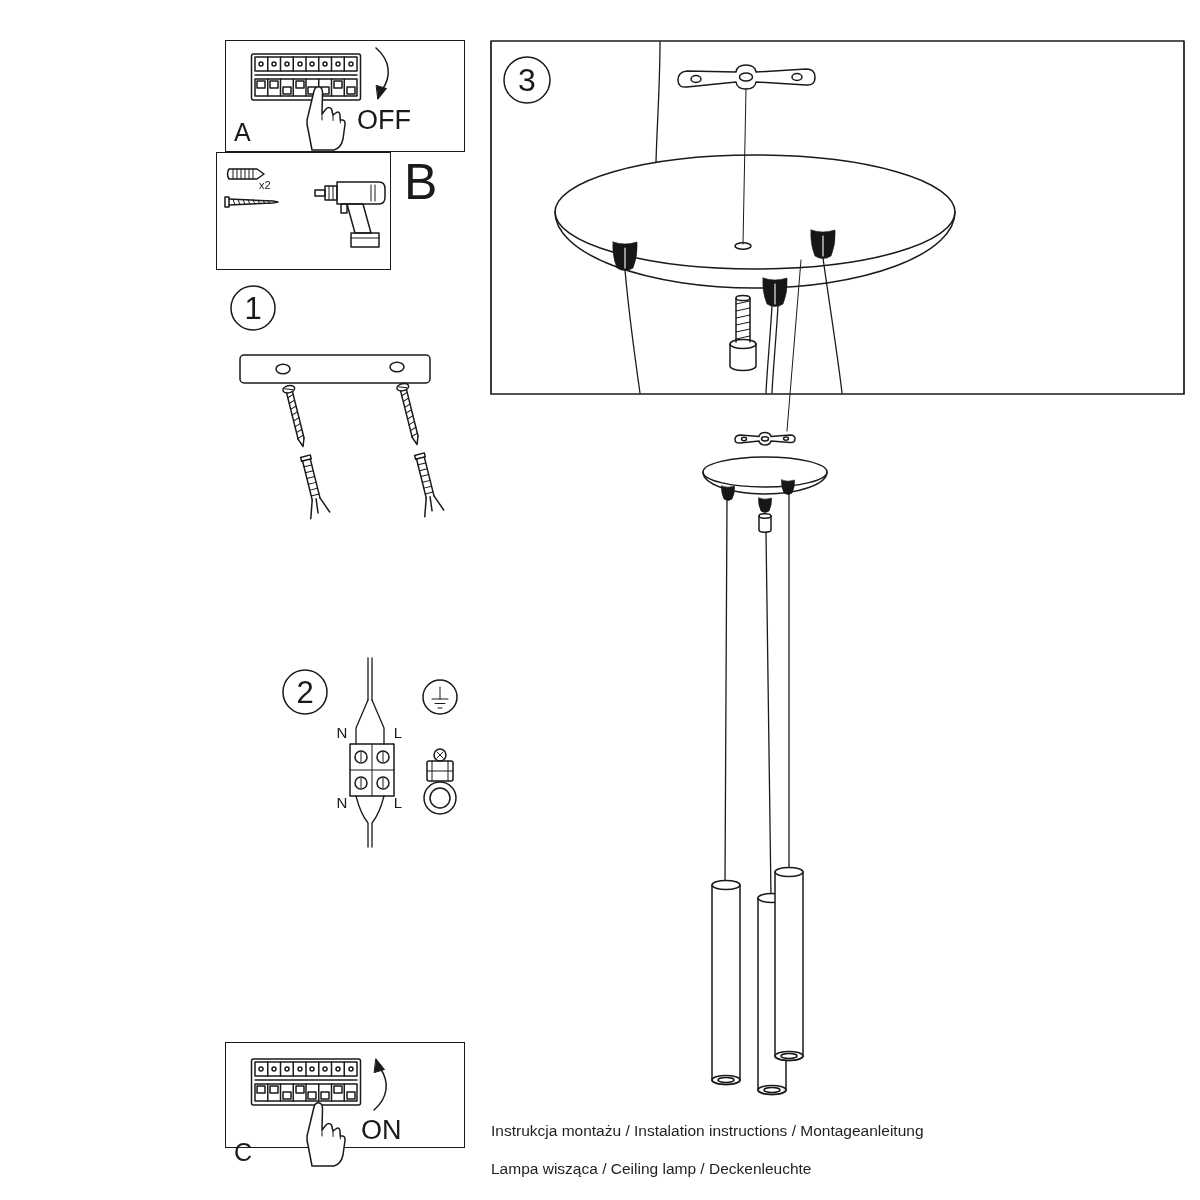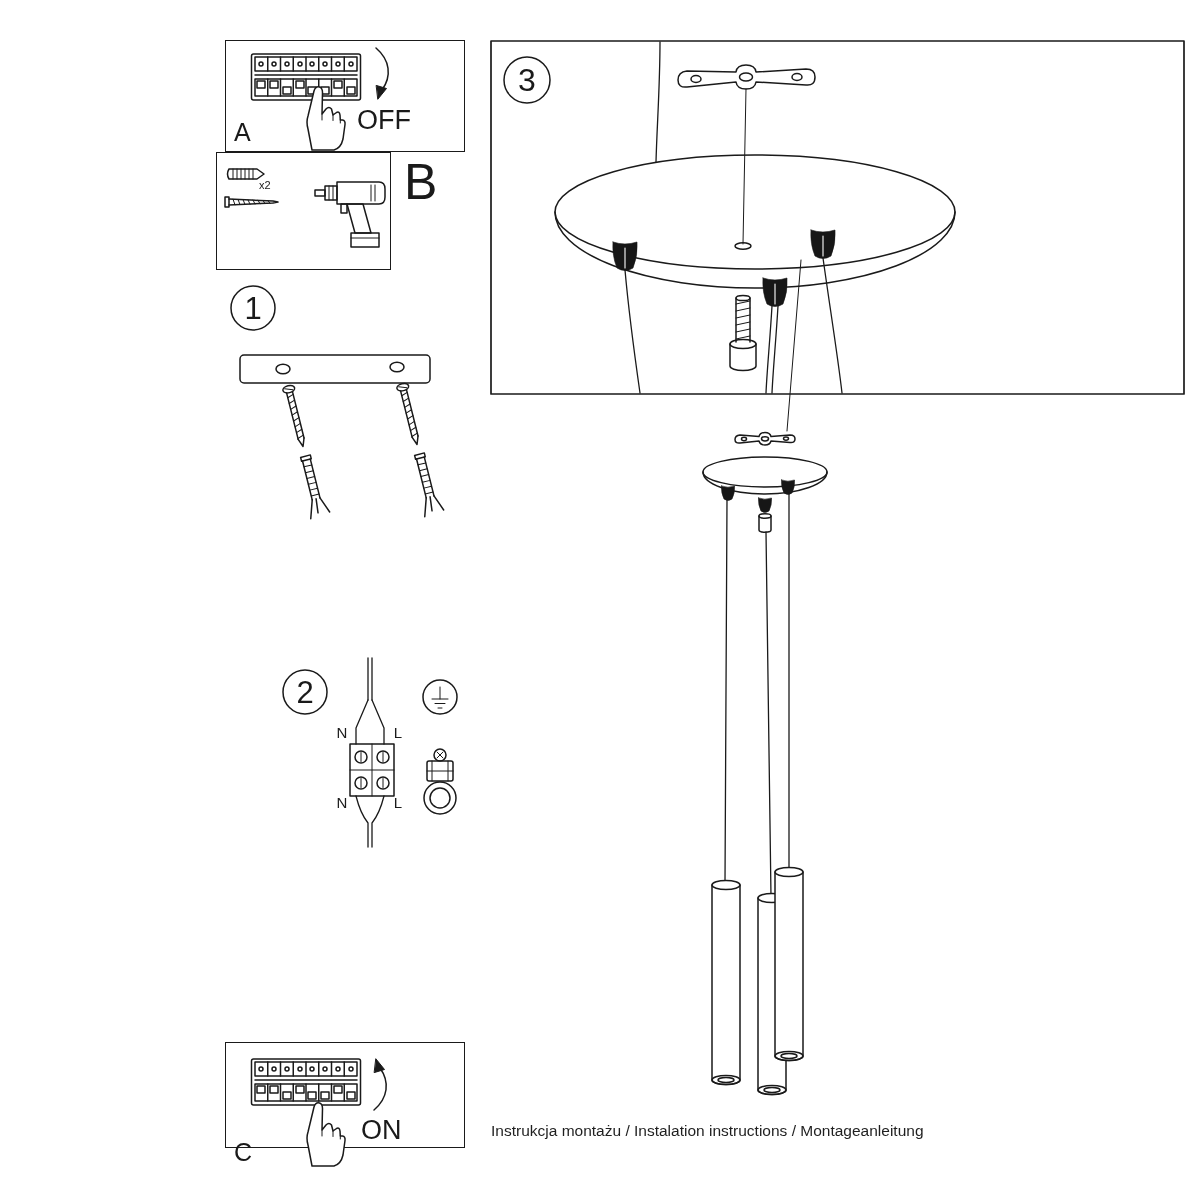--- a/index.html
+++ b/index.html
@@ -285,15 +285,16 @@
       <use href="#sym-breaker" x="24" y="8"></use>
       <use href="#sym-hand" x="66" y="52"></use>
       <use href="#sym-arrow-up" x="139" y="10"></use>
       <text x="135" y="96" font-size="27">ON</text>
       <text x="8" y="118" font-size="25">C</text>
     </svg>
   </div>
 
   <div class="footer">
     <p>Instrukcja montażu / Instalation instructions / Montageanleitung</p>
+    <p>Lampa wisząca / Ceiling lamp / Deckenleuchte</p>
   </div>
 
 </div>
 
 </body></html>

